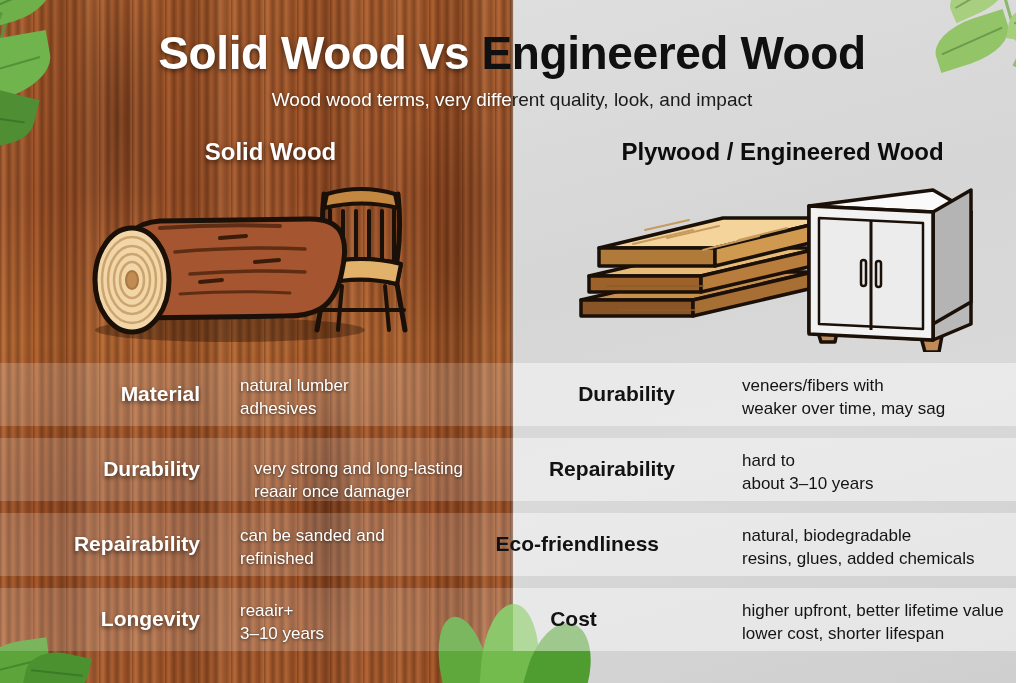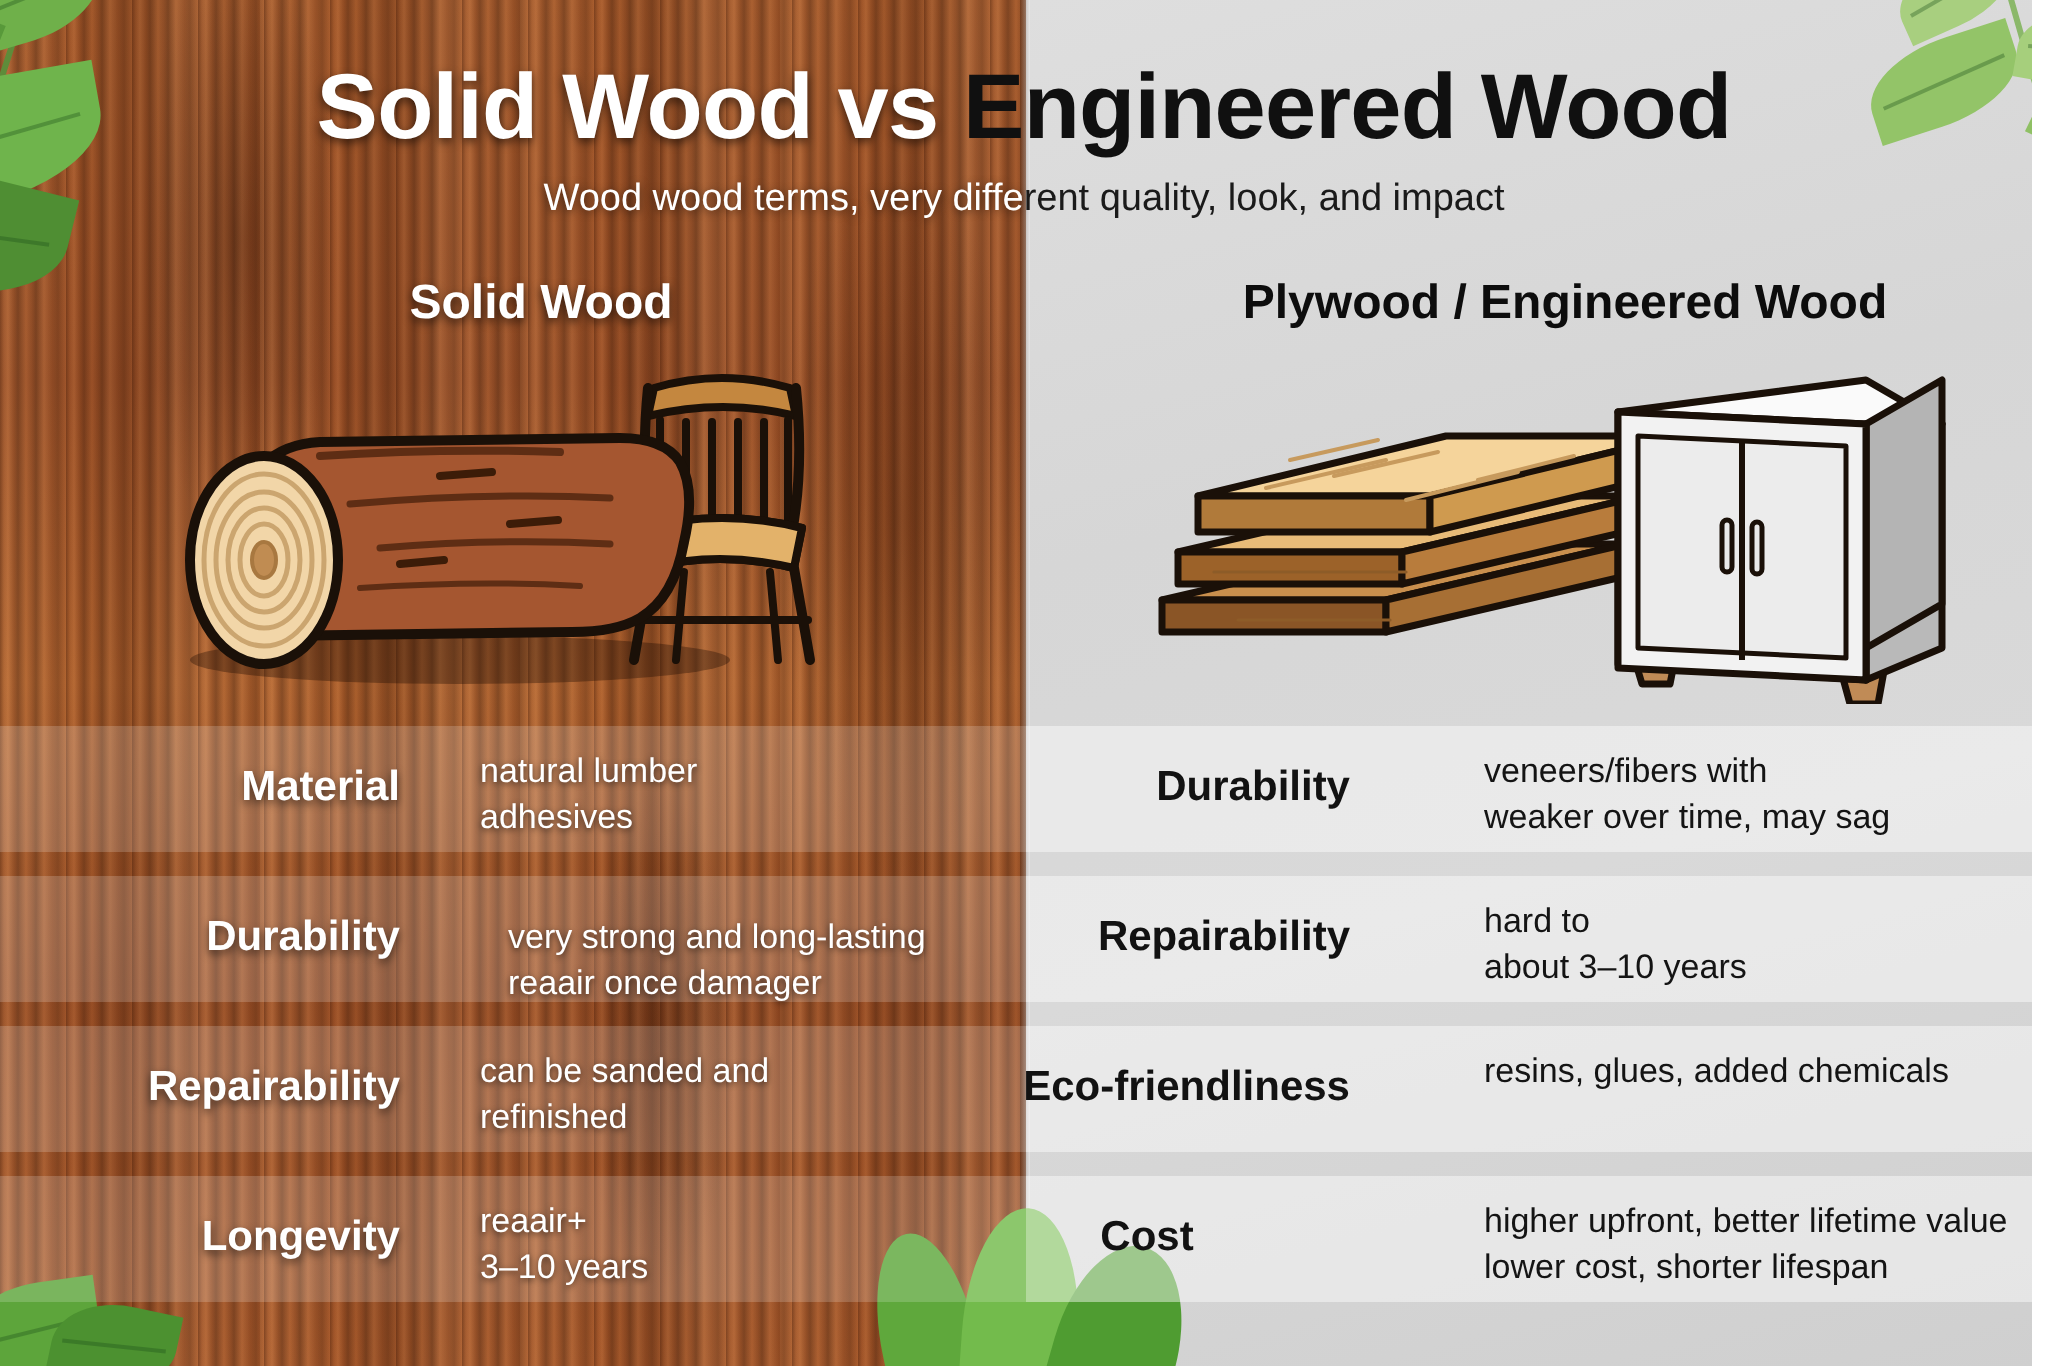--- a/index.html
+++ b/index.html
@@ -274,22 +274,23 @@
     <div>veneers/fibers with</div>
     <div>weaker over time, may sag</div>
   </div>
 
   <div class="rowlabel right" style="left:520px;top:457px;width:155px;">Repairability</div>
   <div class="rowvals  right" style="left:742px;top:450px;">
     <div>hard to</div>
     <div>about 3–10 years</div>
   </div>
 
-  <div class="rowlabel right" style="left:508px;top:532px;width:167px;">Eco-friendliness</div>
+  <div class="rowlabel right" style="left:492px;top:532px;width:167px;">Eco-friendliness</div>
   <div class="rowvals  right" style="left:742px;top:525px;">
+    <div>natural, biodegradable</div>
     <div>resins, glues, added chemicals</div>
   </div>
 
   <div class="rowlabel right" style="left:496px;top:607px;width:155px;text-align:center;">Cost</div>
   <div class="rowvals  right" style="left:742px;top:600px;">
     <div>higher upfront, better lifetime value</div>
     <div>lower cost, shorter lifespan</div>
   </div>
 
 </div>

